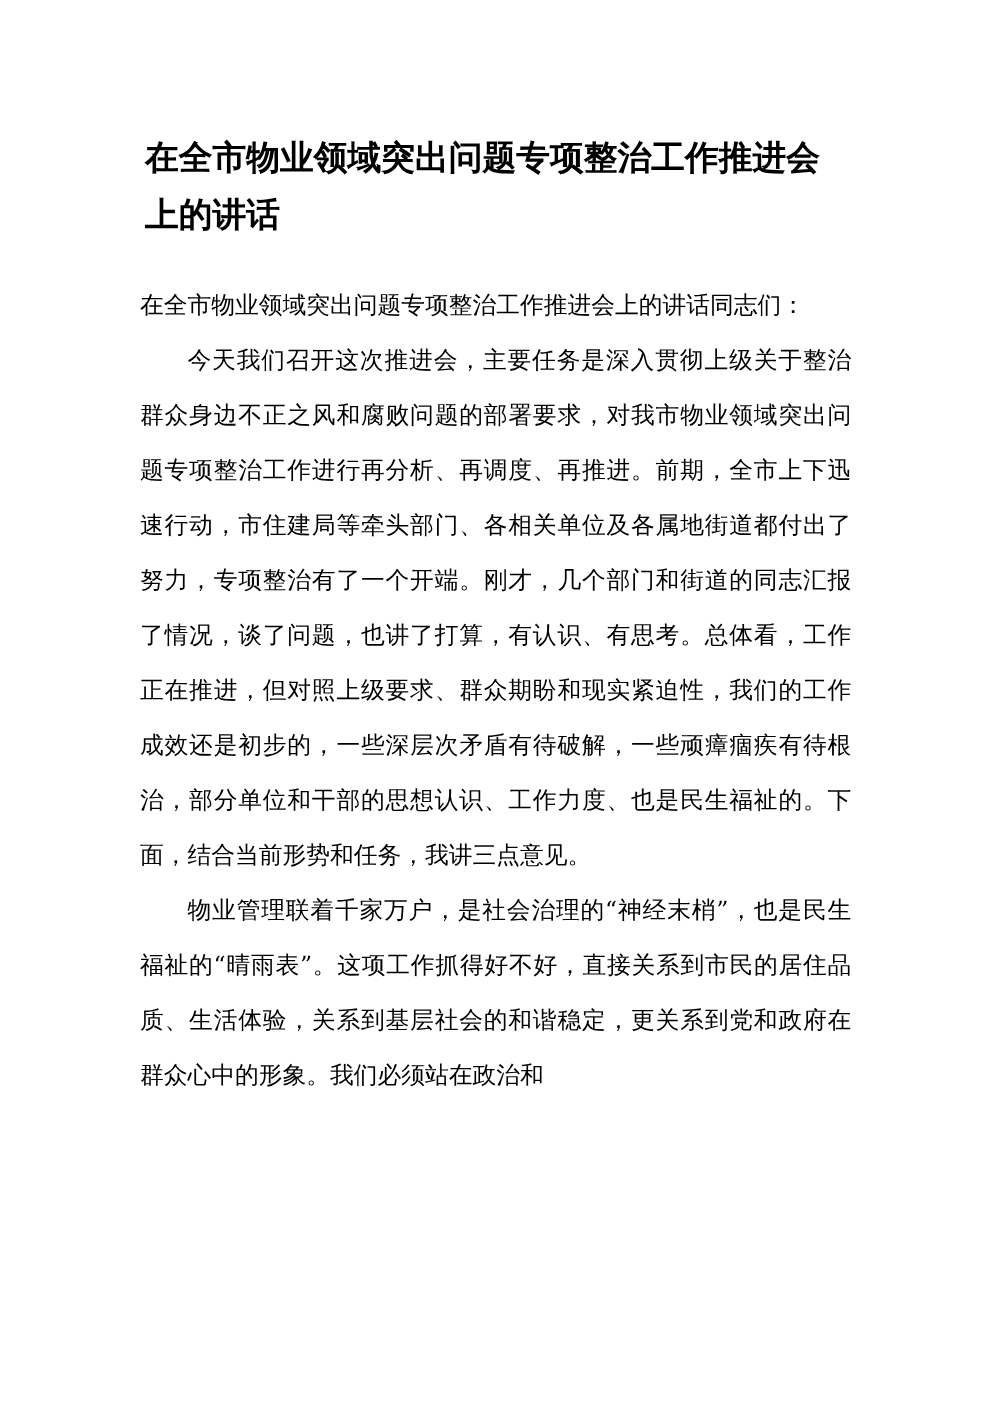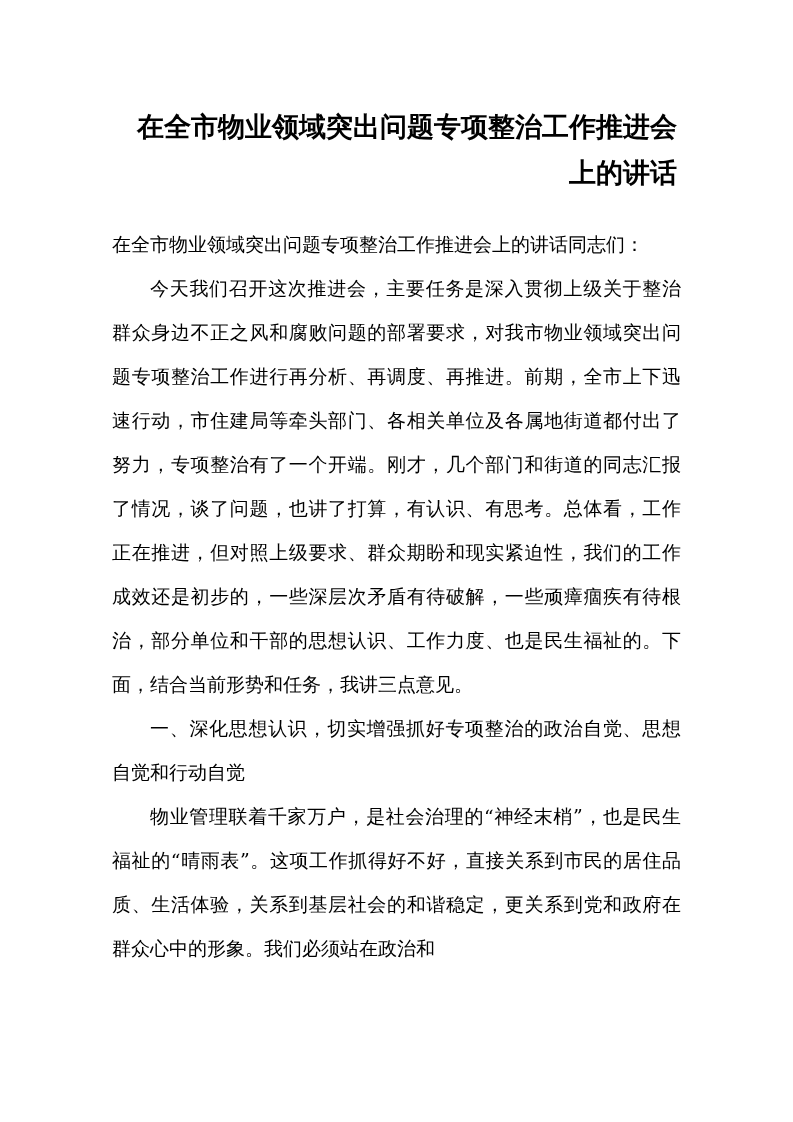--- a/index.html
+++ b/index.html
@@ -20,21 +20,21 @@
     height: 1122px;
     box-sizing: border-box;
     padding: 104px 112px 60px 112px;
     background: #ffffff;
   }
   .doc-title {
     font-family: "DejaVu Sans", "Liberation Sans", sans-serif;
     font-weight: bold;
     font-size: 27px;
     line-height: 46px;
-    text-align: right;
+    text-align: left;
     letter-spacing: 0px;
     margin: 0 0 26px 0;
     padding: 0 4px;
     color: #000000;
   }
   .body-text {
     font-family: "DejaVu Serif", "Liberation Serif", serif;
     font-size: 19px;
     line-height: 44px;
     text-align: justify;
@@ -53,17 +53,16 @@
 </head>
 <body>
 
 <div class="page">
 
   <h1 class="doc-title">在全市物业领域突出问题专项整治工作推进会上的讲话</h1>
 
   <div class="body-text">
     <p class="para">在全市物业领域突出问题专项整治工作推进会上的讲话同志们：</p>
     <p class="para indent">今天我们召开这次推进会，主要任务是深入贯彻上级关于整治群众身边不正之风和腐败问题的部署要求，对我市物业领域突出问题专项整治工作进行再分析、再调度、再推进。前期，全市上下迅速行动，市住建局等牵头部门、各相关单位及各属地街道都付出了努力，专项整治有了一个开端。刚才，几个部门和街道的同志汇报了情况，谈了问题，也讲了打算，有认识、有思考。总体看，工作正在推进，但对照上级要求、群众期盼和现实紧迫性，我们的工作成效还是初步的，一些深层次矛盾有待破解，一些顽瘴痼疾有待根治，部分单位和干部的思想认识、工作力度、也是民生福祉的。下面，结合当前形势和任务，我讲三点意见。</p>
-    <p class="para indent">一、深化思想认识，切实增强抓好专项整治的政治自觉、思想自觉和行动自觉</p>
     <p class="para indent">物业管理联着千家万户，是社会治理的“神经末梢”，也是民生福祉的“晴雨表”。这项工作抓得好不好，直接关系到市民的居住品质、生活体验，关系到基层社会的和谐稳定，更关系到党和政府在群众心中的形象。我们必须站在政治和</p>
   </div>
 
 </div>
 
 </body></html>

